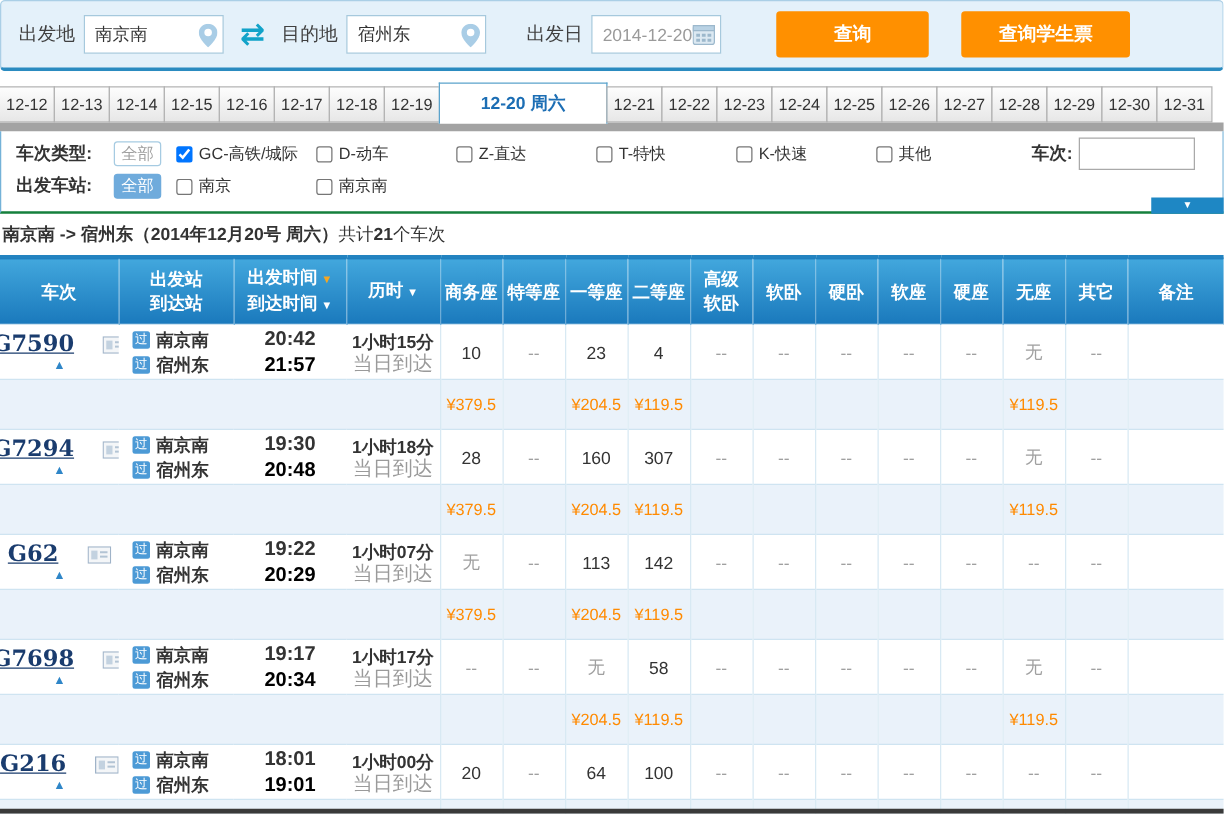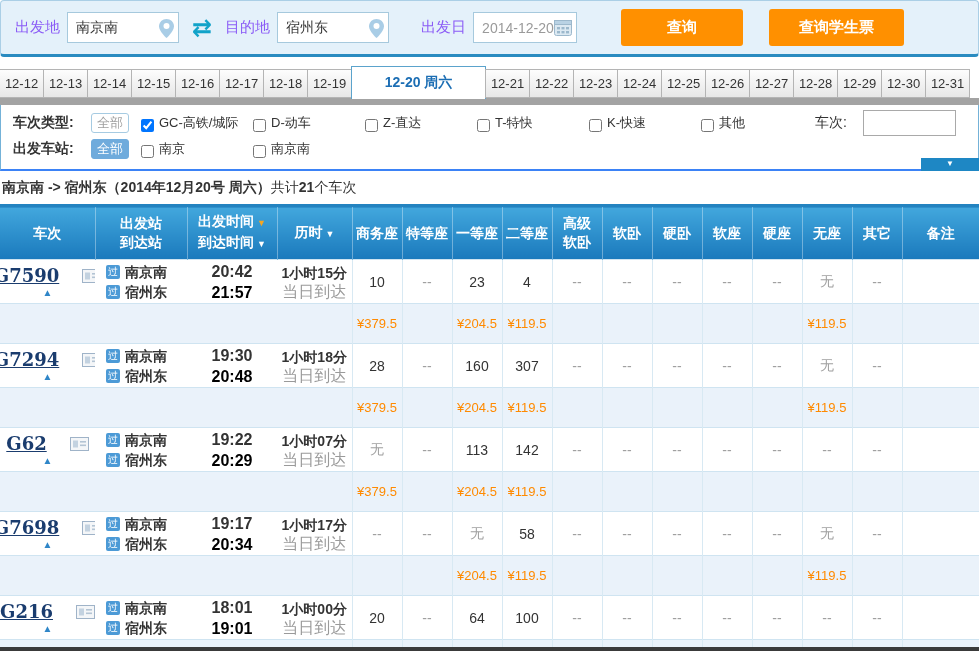--- a/index.html
+++ b/index.html
@@ -6,21 +6,21 @@
   body{
     width:979px;height:651px;overflow:hidden;background:#fff;
     font-family:"Liberation Sans","DejaVu Sans",sans-serif;position:relative;
   }
   
   .search-bar{
     box-sizing:border-box;height:57px;background:#e4f1fa;
     border:1px solid #aacfe6;border-bottom:3px solid #2a8bc0;border-radius:4px;
     display:flex;align-items:center;padding:0 14px;
   }
-  .fld-label{font-size:15px;color:#8b5cf6;margin-right:7px;white-space:nowrap}
+  .fld-label{font-size:15px;color:#404040;margin-right:7px;white-space:nowrap}
   .input-wrap{position:relative;box-sizing:border-box;width:112px;height:31px;background:#fff;
     border:1px solid #a6c9dd;display:flex;align-items:center;padding:0 22px 0 8px;flex:0 0 auto}
   .input-wrap input{border:none;outline:none;width:100%;font-size:14px;color:#333;
     font-family:inherit;background:transparent;padding:0}
   .pin-ic,.cal-ic{position:absolute;right:4px;top:6px;line-height:0}
   .swap-ic{margin:0 13px;color:#12a3c9;font-size:24px;font-weight:bold;line-height:1;cursor:pointer}
   .date-wrap{width:104px;margin-right:0}
   .date-wrap input{color:#9a9a9a}
   .btn{height:37px;border:none;border-radius:3px;background:#ff9000;color:#fff;
     font-size:15px;font-weight:bold;font-family:inherit;cursor:pointer}
@@ -29,32 +29,32 @@
   
   .tabs{display:flex;align-items:flex-end;height:33px;margin-top:8px;
     border-bottom:7px solid #a3a3a3;padding-left:0}
   .tab{box-sizing:border-box;width:45px;height:29px;line-height:27px;text-align:center;
     font-size:13px;color:#333;background:linear-gradient(#fdfdfd,#e7e7e7);
     border:1px solid #b4b4b4;margin-left:-1px;cursor:pointer;flex:0 0 auto}
   .tab.active{width:135px;height:33px;line-height:31px;background:#fff;color:#1c6eb4;
     font-weight:bold;font-size:14px;border:1px solid #5ba3cc;border-bottom:none;margin-bottom:-1px}
   
   .filter-panel{position:relative;box-sizing:border-box;
-    border:1px solid #74b2d8;border-top:none;border-bottom:2px solid #3b82f6;
+    border:1px solid #74b2d8;border-top:none;border-bottom:2px solid #15803d;
     padding:7px 0 9px 12px}
   .f-row{display:flex;align-items:center;height:22px;font-size:13px;color:#333}
   .f-row + .f-row{margin-top:4px}
   .f-label{font-weight:bold;font-size:14px;width:78px;flex:0 0 auto}
   .all-btn{box-sizing:border-box;min-width:38px;height:20px;line-height:18px;text-align:center;
     border-radius:3px;font-size:13px;margin-right:12px;cursor:pointer;flex:0 0 auto}
   .all-btn.outline{border:1px solid #a6cbe2;color:#a0a0a0;background:#fff}
   .all-btn.solid{background:#6fabdc;color:#fff;border:1px solid #6fabdc}
-  .chk-item{display:flex;align-items:flex-end;flex:0 0 112px;white-space:nowrap;cursor:pointer}
+  .chk-item{display:flex;align-items:center;flex:0 0 112px;white-space:nowrap;cursor:pointer}
   .chk-item input{margin:0 5px 0 0;width:13px;height:13px}
-  .train-code-label{font-weight:normal;font-size:14px;margin-left:auto;margin-right:16px}
+  .train-code-label{font-weight:bold;font-size:14px;margin-left:auto;margin-right:5px}
   .train-code-input{box-sizing:border-box;width:93px;height:26px;border:1px solid #a9a9a9;
     margin-right:22px;font-family:inherit;font-size:13px;padding:0 4px}
   .collapse-tab{position:absolute;right:-1px;bottom:-2px;width:58px;height:13px;background:#1e87c4;
     color:#fff;font-size:8px;text-align:center;line-height:12px;cursor:pointer}
   
   .summary{padding:8px 2px 7px;font-size:14px;color:#333}
   .summary .b{font-weight:bold}
   
   table{border-collapse:collapse;table-layout:fixed;width:979px}
   col.ct-train{width:95px}col.ct-station{width:92px}col.ct-time{width:90px}

